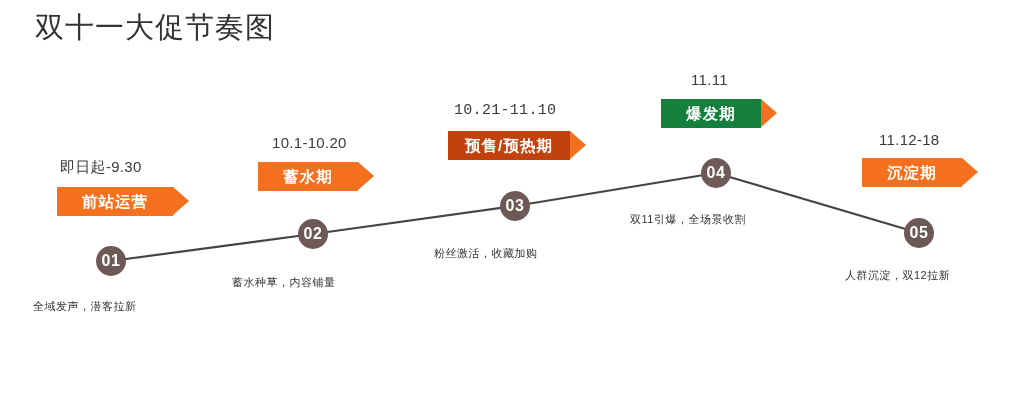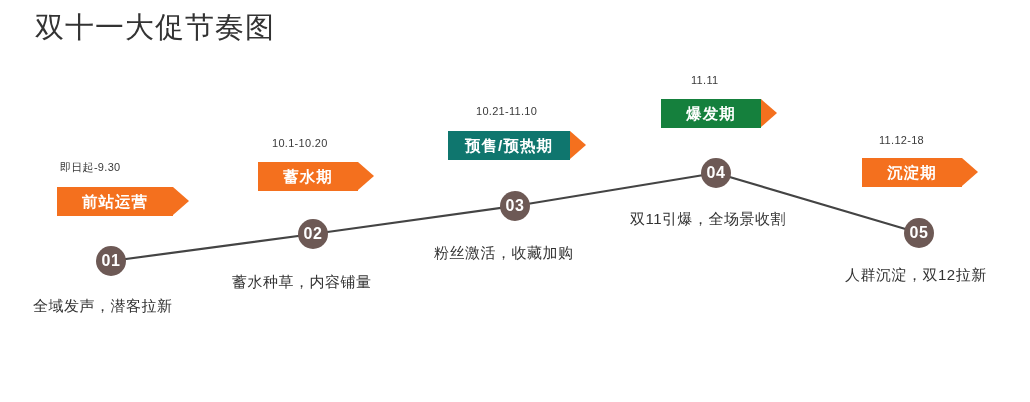--- a/index.html
+++ b/index.html
@@ -31,21 +31,21 @@
   }
   #timeline-svg {
     position: absolute;
     left: 0;
     top: 0;
     width: 1030px;
     height: 402px;
   }
   .stage-date {
     position: absolute;
-    font-size: 11px;
+    font-size: 15px;
     line-height: 20px;
     color: #3a3a3a;
     white-space: nowrap;
     letter-spacing: 0.3px;
   }
   .stage-banner {
     position: absolute;
     height: 29px;
     background: #f4701e;
     color: #ffffff;
@@ -77,21 +77,21 @@
     background: #6d5955;
     color: #ffffff;
     font-size: 16px;
     font-weight: bold;
     line-height: 30px;
     text-align: center;
     letter-spacing: 0.5px;
   }
   .stage-desc {
     position: absolute;
-    font-size: 15px;
+    font-size: 11px;
     line-height: 20px;
     color: #333333;
     white-space: nowrap;
     letter-spacing: 0.5px;
   }
 </style>
 </head>
 <body>
 
 <div id="canvas">
@@ -104,22 +104,22 @@
 
   <div id="stages-layer">
       <div class="stage-date" style="left: 60px; top: 157px;">即日起-9.30</div>
       <div class="stage-banner" style="left: 57px; top: 179px; width: 116px; background: rgb(244, 112, 30); margin-top: 8px;">前站运营</div>
       <div class="stage-node" style="left: 96px; top: 246px; background: rgb(109, 89, 85);">01</div>
       <div class="stage-desc" style="left: 33px; top: 296px;">全域发声，潜客拉新</div>
       <div class="stage-date" style="left: 251px; top: 133px; margin-left: 21px;">10.1-10.20</div>
       <div class="stage-banner" style="left: 258px; top: 162px; width: 100px; background: rgb(244, 112, 30);">蓄水期</div>
       <div class="stage-node" style="left: 298px; top: 219px; background: rgb(109, 89, 85);">02</div>
       <div class="stage-desc" style="left: 232px; top: 272px;">蓄水种草，内容铺量</div>
-      <div class="stage-date" style="left: 476px; top: 101px;">10.21-11.10</div>
-      <div class="stage-banner" style="left: 448px; top: 131px; width: 122px; background: #0f766e;">预售/预热期</div>
+      <div class="stage-date" style="left: 454px; top: 101px; font-family: Liberation Mono, monospace;">10.21-11.10</div>
+      <div class="stage-banner" style="left: 448px; top: 131px; width: 122px; background: #c2410c;">预售/预热期</div>
       <div class="stage-node" style="left: 500px; top: 191px; background: rgb(109, 89, 85);">03</div>
       <div class="stage-desc" style="left: 434px; top: 243px;">粉丝激活，收藏加购</div>
       <div class="stage-date" style="left: 691px; top: 70px;">11.11</div>
       <div class="stage-banner" style="left: 661px; top: 99px; width: 100px; background: #15803d;">爆发期</div>
       <div class="stage-node" style="left: 701px; top: 158px; background: rgb(109, 89, 85);">04</div>
       <div class="stage-desc" style="left: 630px; top: 209px;">双11引爆，全场景收割</div>
       <div class="stage-date" style="left: 879px; top: 130px;">11.12-18</div>
       <div class="stage-banner" style="left: 862px; top: 158px; width: 100px; background: rgb(244, 112, 30);">沉淀期</div>
       <div class="stage-node" style="left: 904px; top: 218px; background: rgb(109, 89, 85);">05</div>
       <div class="stage-desc" style="left: 845px; top: 265px;">人群沉淀，双12拉新</div>

